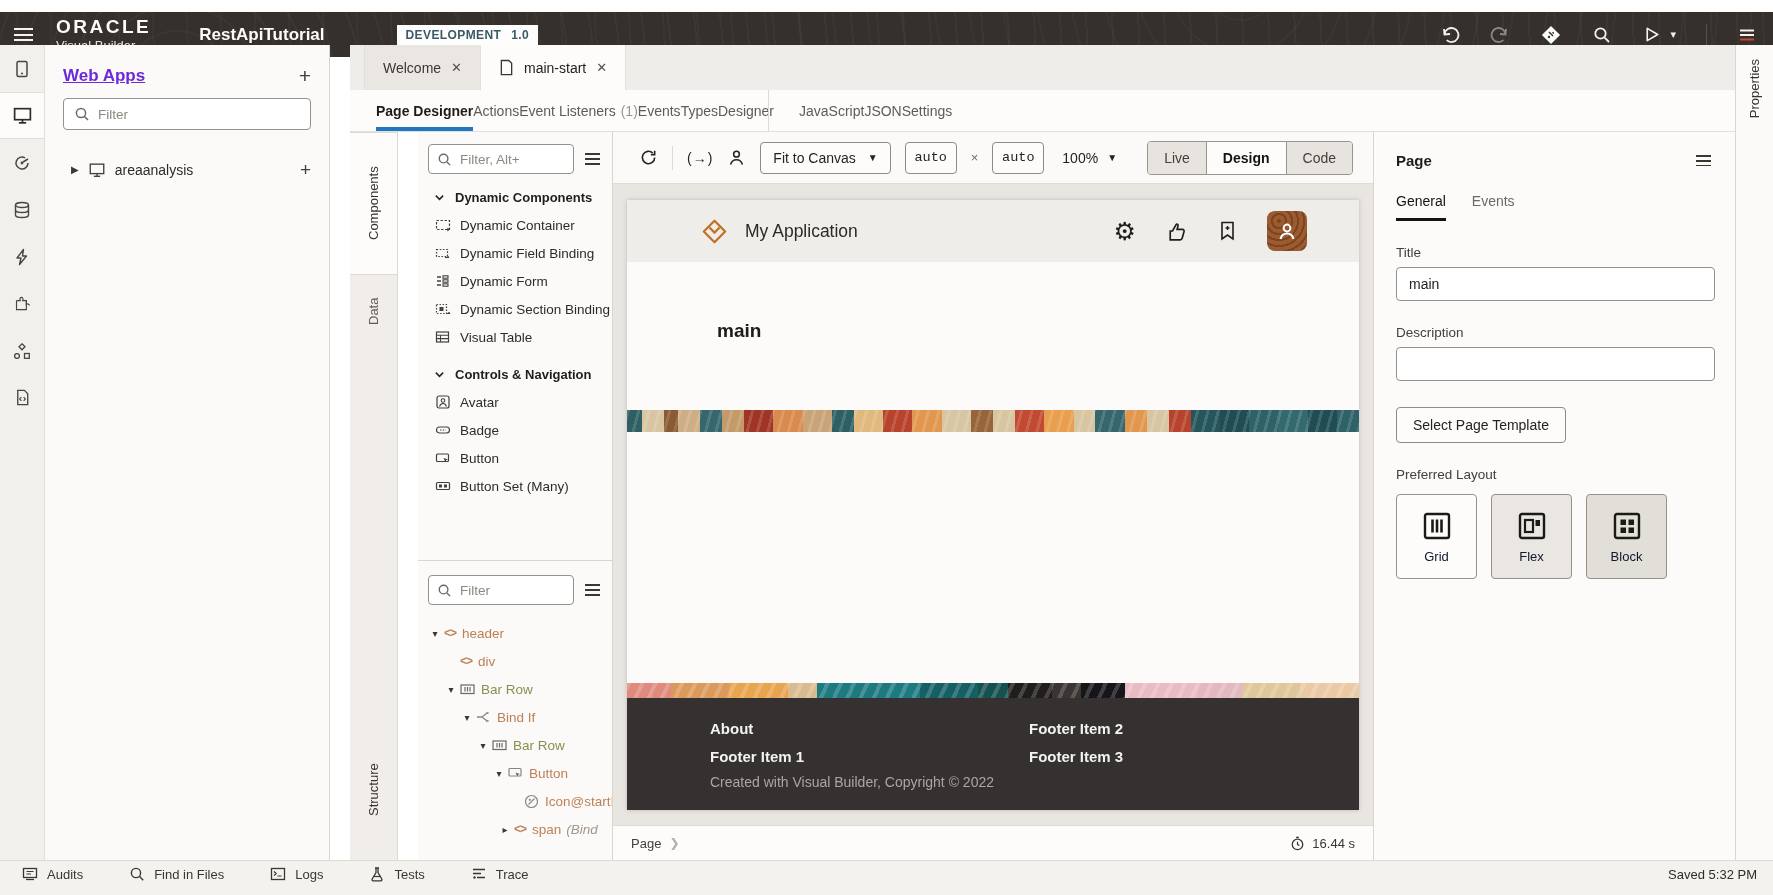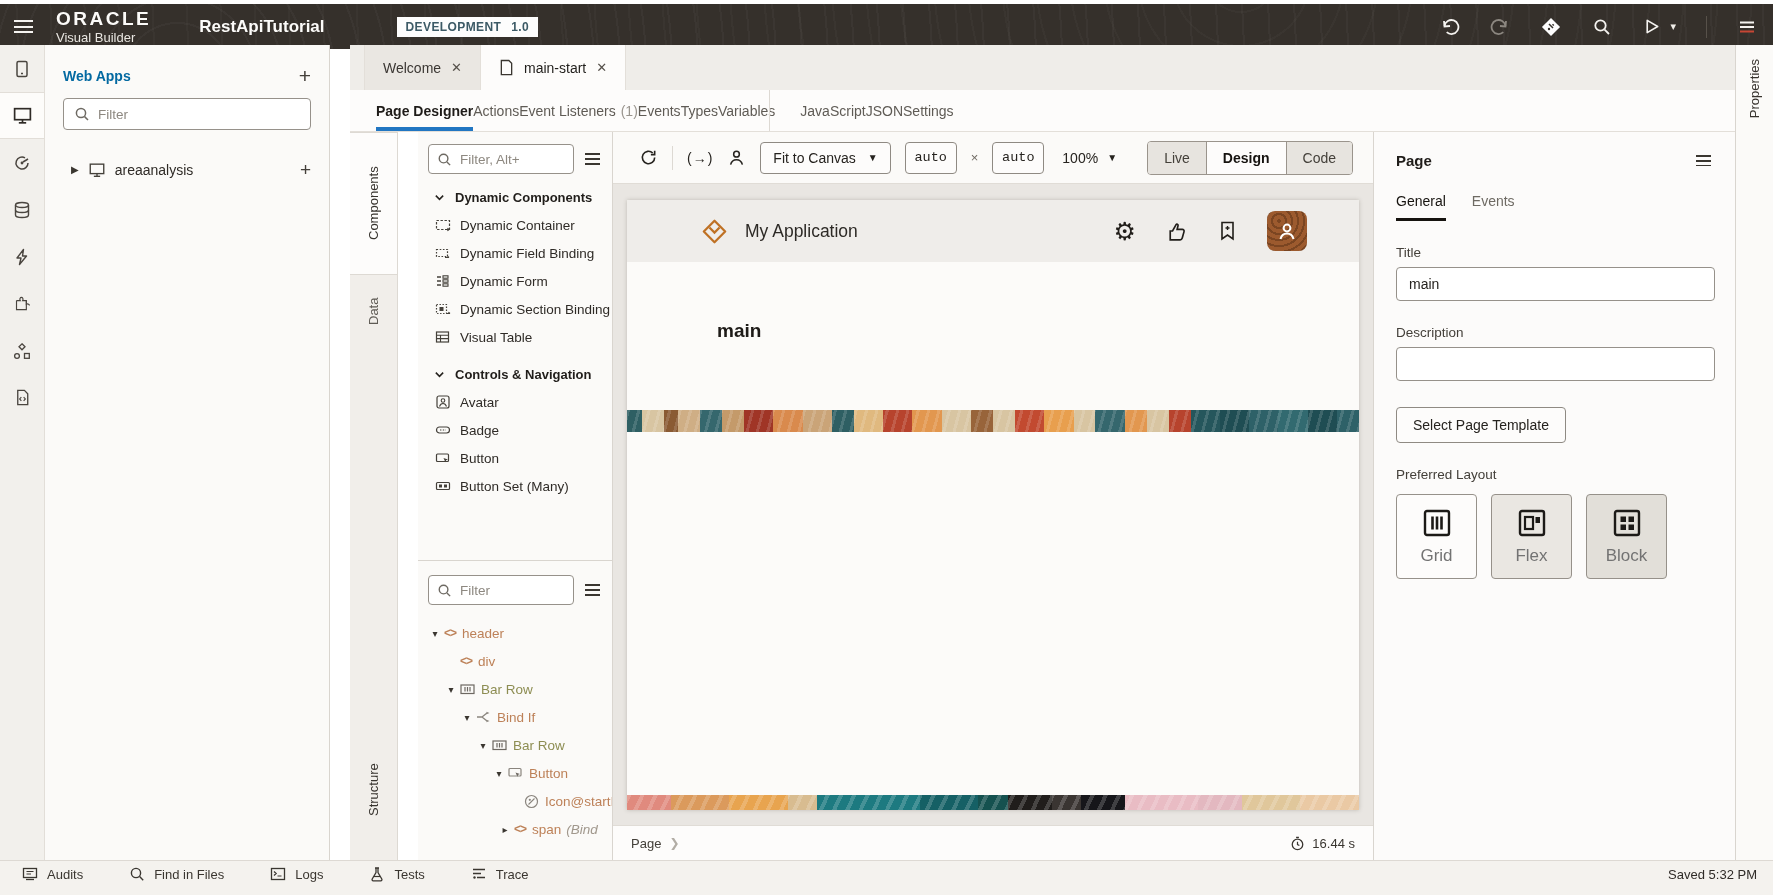--- a/index.html
+++ b/index.html
@@ -1,21 +1,21 @@
 <!DOCTYPE html>
 <html><head>
 <meta charset="utf-8">
 <style>
   * { margin:0; padding:0; box-sizing:border-box; }
   html,body { width:1773px; height:895px; }
   body { font-family:"Liberation Sans",sans-serif; position:relative; background:#fff; overflow:hidden; color:#2f2b27; }
   svg { display:block; }
 
   
-  .topbar { position:absolute; top:4px; left:0; right:0; height:45px; background:#35302b;
+  .topbar { position:absolute; top:12px; left:0; right:0; height:45px; background:#35302b;
     background-image:repeating-radial-gradient(circle at 10% 160%, rgba(255,255,255,.03) 0 2px, transparent 2px 26px),
                      repeating-radial-gradient(circle at 70% -60%, rgba(255,255,255,.025) 0 2px, transparent 2px 34px);
     display:flex; align-items:center; }
   .tb-burger { width:46px; height:45px; display:flex; align-items:center; justify-content:center; cursor:pointer; }
   .tb-burger div { width:19px; }
   .tb-burger div span { display:block; height:2px; background:#f5f3f0; margin:3.5px 0; }
   .brand { margin-left:10px; line-height:1; }
   .brand .b1 { color:#fcfbf9; font-size:19px; font-weight:bold; letter-spacing:2.5px; }
   .brand .b2 { color:#e9e6e1; font-size:13px; margin-top:3px; }
   .appname { color:#fcfbf9; font-size:17px; font-weight:bold; margin-left:48px; }
@@ -27,21 +27,21 @@
   .tb-div { width:1px; height:22px; background:#57514a; }
 
   
   .rail { position:absolute; top:45px; left:0; width:45px; bottom:35px; background:#f2f0ec; border-right:1px solid #e2ded8; }
   .rail-item { height:47px; display:flex; align-items:center; justify-content:center; cursor:pointer; }
   .rail-item.active { background:#fdfcfa; border-top:1px solid #e2ded8; border-bottom:1px solid #e2ded8; }
 
   
   .webapps { position:absolute; top:45px; left:45px; width:285px; bottom:35px; background:#fbfaf8; border-right:1px solid #d9d5cf; }
   .wa-head { display:flex; align-items:center; justify-content:space-between; padding:20px 18px 12px 18px; }
-  .wa-title { font-size:14px; font-weight:bold; color:#0369a1; }
+  .wa-title { font-size:17px; font-weight:bold; color:#6d28d9;text-decoration:underline; }
   .plus { font-size:21px; color:#44403a; font-weight:normal; cursor:pointer; line-height:1; }
   .filterbox { display:flex; align-items:center; gap:8px; height:32px; background:#fff; border:1px solid #96918a;
     border-radius:4px; padding:0 10px; margin:0 18px; }
   .filterbox input { border:none; outline:none; flex:1; font-size:13.5px; font-family:inherit; color:#2f2b27; background:transparent; min-width:0; }
   .filterbox input::placeholder { color:#8d8880; }
   .wa-tree { margin-top:26px; }
   .wa-row { display:flex; align-items:center; padding:4px 18px 4px 26px; gap:9px; cursor:pointer; }
   .tri { font-size:10px; color:#3a3630; }
   .wa-label { font-size:14px; color:#2f2b27; flex:1; }
 
@@ -150,21 +150,21 @@
   .fld-label { font-size:13.5px; color:#44403a; margin-top:24px; }
   .fld-input { width:100%; height:34px; border:1px solid #96918a; border-radius:4px; background:#fff; margin-top:7px;
     padding:0 12px; font-size:14px; font-family:inherit; color:#26231f; outline:none; }
   .btn-outline { margin-top:26px; height:36px; padding:0 16px; border:1px solid #8f8a83; border-radius:4px; background:#fdfcfb;
     font-size:14px; font-family:inherit; color:#26231f; cursor:pointer; }
   .layout-row { display:flex; gap:14px; margin-top:12px; }
   .layout-btn { width:81px; height:85px; border:1px solid #96918a; border-radius:4px; background:#fdfcfb;
     display:flex; flex-direction:column; align-items:center; justify-content:center; gap:7px; cursor:pointer; }
   .layout-btn.g2 { background:#eae7e2; }
   .layout-btn.g3 { background:#e2dfd9; }
-  .layout-btn span { font-size:17px; color:#737373; }
+  .layout-btn span { font-size:13px; color:#0f172a; }
 
   
   .props-strip { position:absolute; top:45px; right:0; width:38px; bottom:35px; background:#fbfaf8; border-left:1px solid #d9d5cf; }
   .props-strip .vtext { writing-mode:vertical-rl; transform:rotate(180deg); font-size:13px; color:#37332e;
     margin:14px auto 0 auto; display:block; width:max-content; }
 
   
   .bottombar { position:absolute; left:0; right:0; bottom:0; height:35px; background:#f4f2ee; border-top:1px solid #ddd9d3;
     display:flex; align-items:center; padding:0 16px 8px 22px; gap:46px; }
   .bb-item { display:flex; align-items:center; gap:9px; font-size:13px; color:#3a3630; cursor:pointer; }
@@ -339,21 +339,21 @@
         <span>Event Listeners</span>
         <span class="cnt">(1)</span>
       </div>
     <div class="sub-tab">
         <span>Events</span>
       </div>
     <div class="sub-tab">
         <span>Types</span>
       </div>
     <div class="sub-tab">
-        <span>Variables</span>
+        <span>Designer</span>
       </div>
     <div class="sub-tab divided">
         <span>JavaScript</span>
       </div>
     <div class="sub-tab">
         <span>JSON</span>
       </div>
     <div class="sub-tab">
         <span>Settings</span>
       </div>
@@ -615,20 +615,29 @@
                     <path d="M5.5 20c1-4.2 4-5.6 6.5-5.6s5.5 1.4 6.5 5.6" fill="none" stroke="#fff" stroke-width="2"></path>
                   </svg>
               </span>
             </div>
           </div>
           <div class="page-body">
             <div class="page-h1">main</div>
             <div class="strip1"></div>
           </div>
           <div class="strip2"></div>
+          <div class="cfooter">
+            <div class="cf-links">
+              <a>About</a>
+              <a>Footer Item 2</a>
+              <a>Footer Item 1</a>
+              <a>Footer Item 3</a>
+            </div>
+            <div class="cf-copy">Created with Visual Builder, Copyright © 2022</div>
+          </div>
         </div>
       </div>
 
       <div class="canvas-status">
         <span>Page</span>
         <span class="crumb-sep">❯</span>
         <span class="render-time">
           <svg width="15" height="15" viewBox="0 0 16 16">
               <circle cx="8" cy="9" r="5.6" fill="none" stroke="#3a3630" stroke-width="1.4"></circle>
               <path d="M8 6v3.2l2 1" fill="none" stroke="#3a3630" stroke-width="1.3"></path>

